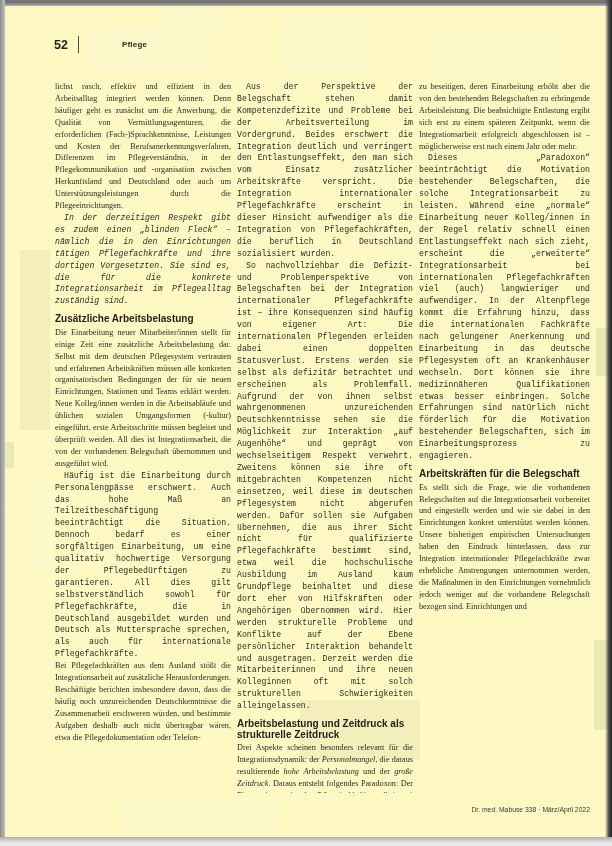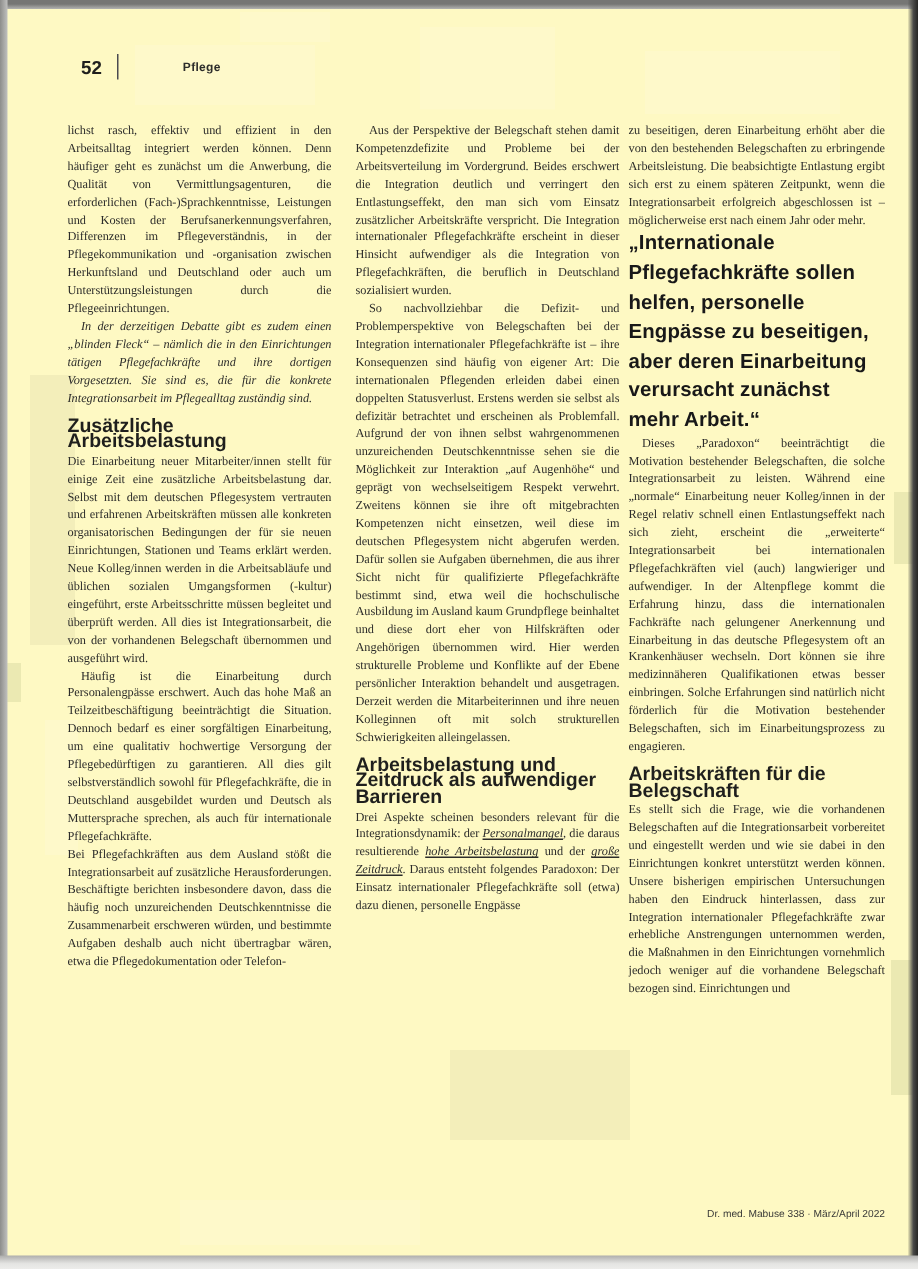--- a/index.html
+++ b/index.html
@@ -25,28 +25,28 @@
   
   .page-header{position:absolute;top:36px;left:54px;display:flex;align-items:center;
     font-family:"Liberation Sans",sans-serif;filter:blur(.25px);}
   .pagenum{font-weight:bold;font-size:12.5px;color:#1f1f1d;}
   .hdr-rule{width:1px;height:17px;background:#4a4a50;margin:0 8px 0 10px;}
   .section{font-size:8px;font-weight:bold;color:#2d2d2b;letter-spacing:.2px;padding-left:35px;}
   
   .col{position:absolute;top:81px;width:176px;height:712px;overflow:hidden;
     font-size:8.2px;line-height:11.9px;text-align:justify;color:#2c2c2a;
     filter:blur(.28px);hyphens:auto;-webkit-hyphens:auto;}
-  .c1{left:45px;}
+  .c1{left:55px;}
   .c2{left:237px;}
   .c3{left:419px;width:171px;}
   .col p{margin:0;}
-  .indent{text-indent:9px;}
+  .indent{text-indent:9px;font-family:Liberation Mono, monospace;}
   .italic{font-style:italic;}
-  .i{font-style:italic;text-decoration:underline;}
-  .col h3{font-family:"Liberation Sans",sans-serif;font-size:13px;line-height:10.6px;
+  .i{font-style:italic;}
+  .col h3{font-family:"Liberation Sans",sans-serif;font-size:10px;line-height:10.6px;
     margin:7px 0 2px;color:#1f1f1d;text-align:left;}
   .quote{font-family:"Liberation Sans",sans-serif;font-weight:bold;
     font-size:13.6px;line-height:19.6px;color:#181818;margin:17px 0 13px;
     text-align:left;text-indent:0;letter-spacing:.1px;}
   
   .journal-footer{position:absolute;top:806px;left:419px;width:171px;text-align:right;
     font-family:"Liberation Sans",sans-serif;font-size:6.8px;color:#3a3a38;
     filter:blur(.25px);}
 </style>
 </head>
@@ -72,37 +72,36 @@
   <div class="edge-bottom"></div>
 
   <header class="page-header">
     <span class="pagenum">52</span>
     <span class="hdr-rule"></span>
     <span class="section">Pflege</span>
   </header>
 
   <div class="col c1">
     <p>lichst rasch, effektiv und effizient in den Arbeitsalltag integriert werden können. Denn häufiger geht es zunächst um die Anwerbung, die Qualität von Vermittlungsagenturen, die erforderlichen (Fach-)Sprachkenntnisse, Leistungen und Kosten der Berufsanerkennungsverfahren, Differenzen im Pflegeverständnis, in der Pflegekommunikation und -organisation zwischen Herkunftsland und Deutschland oder auch um Unterstützungsleistungen durch die Pflegeeinrichtungen.</p>
-    <p class="indent italic">In der derzeitigen Debatte gibt es zudem einen „blinden Fleck“ – nämlich die in den Einrichtungen tätigen Pflegefachkräfte und ihre dortigen Vorgesetzten. Sie sind es, die für die konkrete Integrationsarbeit im Pflegealltag zuständig sind.</p>
+    <p class="indent italic">In der derzeitigen Respekt gibt es zudem einen „blinden Fleck“ – nämlich die in den Einrichtungen tätigen Pflegefachkräfte und ihre dortigen Vorgesetzten. Sie sind es, die für die konkrete Integrationsarbeit im Pflegealltag zuständig sind.</p>
     <h3>Zusätzliche Arbeitsbelastung</h3>
     <p>Die Einarbeitung neuer Mitarbeiter/innen stellt für einige Zeit eine zusätzliche Arbeitsbelastung dar. Selbst mit dem deutschen Pflegesystem vertrauten und erfahrenen Arbeitskräften müssen alle konkreten organisatorischen Bedingungen der für sie neuen Einrichtungen, Stationen und Teams erklärt werden. Neue Kolleg/innen werden in die Arbeitsabläufe und üblichen sozialen Umgangsformen (-kultur) eingeführt, erste Arbeitsschritte müssen begleitet und überprüft werden. All dies ist Integrationsarbeit, die von der vorhandenen Belegschaft übernommen und ausgeführt wird.</p>
     <p class="indent">Häufig ist die Einarbeitung durch Personalengpässe erschwert. Auch das hohe Maß an Teilzeitbeschäftigung beeinträchtigt die Situation. Dennoch bedarf es einer sorgfältigen Einarbeitung, um eine qualitativ hochwertige Versorgung der Pflegebedürftigen zu garantieren. All dies gilt selbstverständlich sowohl für Pflegefachkräfte, die in Deutschland ausgebildet wurden und Deutsch als Muttersprache sprechen, als auch für internationale Pflegefachkräfte.</p>
     <p>Bei Pflegefachkräften aus dem Ausland stößt die Integrationsarbeit auf zusätzliche Herausforderungen. Beschäftigte berichten insbesondere davon, dass die häufig noch unzureichenden Deutschkenntnisse die Zusammenarbeit erschweren würden, und bestimmte Aufgaben deshalb auch nicht übertragbar wären, etwa die Pflegedokumentation oder Telefon-</p>
   </div>
 
   <div class="col c2">
     <p class="indent">Aus der Perspektive der Belegschaft stehen damit Kompetenzdefizite und Probleme bei der Arbeitsverteilung im Vordergrund. Beides erschwert die Integration deutlich und verringert den Entlastungseffekt, den man sich vom Einsatz zusätzlicher Arbeitskräfte verspricht. Die Integration internationaler Pflegefachkräfte erscheint in dieser Hinsicht aufwendiger als die Integration von Pflegefachkräften, die beruflich in Deutschland sozialisiert wurden.</p>
     <p class="indent">So nachvollziehbar die Defizit- und Problemperspektive von Belegschaften bei der Integration internationaler Pflegefachkräfte ist – ihre Konsequenzen sind häufig von eigener Art: Die internationalen Pflegenden erleiden dabei einen doppelten Statusverlust. Erstens werden sie selbst als defizitär betrachtet und erscheinen als Problemfall. Aufgrund der von ihnen selbst wahrgenommenen unzureichenden Deutschkenntnisse sehen sie die Möglichkeit zur Interaktion „auf Augenhöhe“ und geprägt von wechselseitigem Respekt verwehrt. Zweitens können sie ihre oft mitgebrachten Kompetenzen nicht einsetzen, weil diese im deutschen Pflegesystem nicht abgerufen werden. Dafür sollen sie Aufgaben übernehmen, die aus ihrer Sicht nicht für qualifizierte Pflegefachkräfte bestimmt sind, etwa weil die hochschulische Ausbildung im Ausland kaum Grundpflege beinhaltet und diese dort eher von Hilfskräften oder Angehörigen übernommen wird. Hier werden strukturelle Probleme und Konflikte auf der Ebene persönlicher Interaktion behandelt und ausgetragen. Derzeit werden die Mitarbeiterinnen und ihre neuen Kolleginnen oft mit solch strukturellen Schwierigkeiten alleingelassen.</p>
-    <h3>Arbeitsbelastung und Zeitdruck als aufwendiger Barrieren</h3>
+    <h3>Arbeitsbelastung und Zeitdruck als strukturelle Zeitdruck</h3>
     <p><span>Drei Aspekte scheinen besonders relevant für die Integrationsdynamik: der </span><span class="i">Personalmangel</span><span>, die daraus resultierende </span><span class="i">hohe Arbeitsbelastung</span><span> und der </span><span class="i">große Zeitdruck</span><span>. Daraus entsteht folgendes Paradoxon: Der Einsatz internationaler Pflegefachkräfte soll (etwa) dazu dienen, personelle Engpässe</span></p>
   </div>
 
   <div class="col c3">
     <p>zu beseitigen, deren Einarbeitung erhöht aber die von den bestehenden Belegschaften zu erbringende Arbeitsleistung. Die beabsichtigte Entlastung ergibt sich erst zu einem späteren Zeitpunkt, wenn die Integrationsarbeit erfolgreich abgeschlossen ist – möglicherweise erst nach einem Jahr oder mehr.</p>
-    <p class="quote">„Internationale Pflegefachkräfte sollen helfen, personelle Engpässe zu beseitigen, aber deren Einarbeitung verursacht zunächst mehr Arbeit.“</p>
     <p class="indent">Dieses „Paradoxon“ beeinträchtigt die Motivation bestehender Belegschaften, die solche Integrationsarbeit zu leisten. Während eine „normale“ Einarbeitung neuer Kolleg/innen in der Regel relativ schnell einen Entlastungseffekt nach sich zieht, erscheint die „erweiterte“ Integrationsarbeit bei internationalen Pflegefachkräften viel (auch) langwieriger und aufwendiger. In der Altenpflege kommt die Erfahrung hinzu, dass die internationalen Fachkräfte nach gelungener Anerkennung und Einarbeitung in das deutsche Pflegesystem oft an Krankenhäuser wechseln. Dort können sie ihre medizinnäheren Qualifikationen etwas besser einbringen. Solche Erfahrungen sind natürlich nicht förderlich für die Motivation bestehender Belegschaften, sich im Einarbeitungsprozess zu engagieren.</p>
     <h3>Arbeitskräften für die Belegschaft</h3>
     <p>Es stellt sich die Frage, wie die vorhandenen Belegschaften auf die Integrationsarbeit vorbereitet und eingestellt werden und wie sie dabei in den Einrichtungen konkret unterstützt werden können. Unsere bisherigen empirischen Untersuchungen haben den Eindruck hinterlassen, dass zur Integration internationaler Pflegefachkräfte zwar erhebliche Anstrengungen unternommen werden, die Maßnahmen in den Einrichtungen vornehmlich jedoch weniger auf die vorhandene Belegschaft bezogen sind. Einrichtungen und</p>
   </div>
 
   <div class="journal-footer">Dr. med. Mabuse 338 · März/April 2022</div>
 
 </div>
 
 </body></html>

